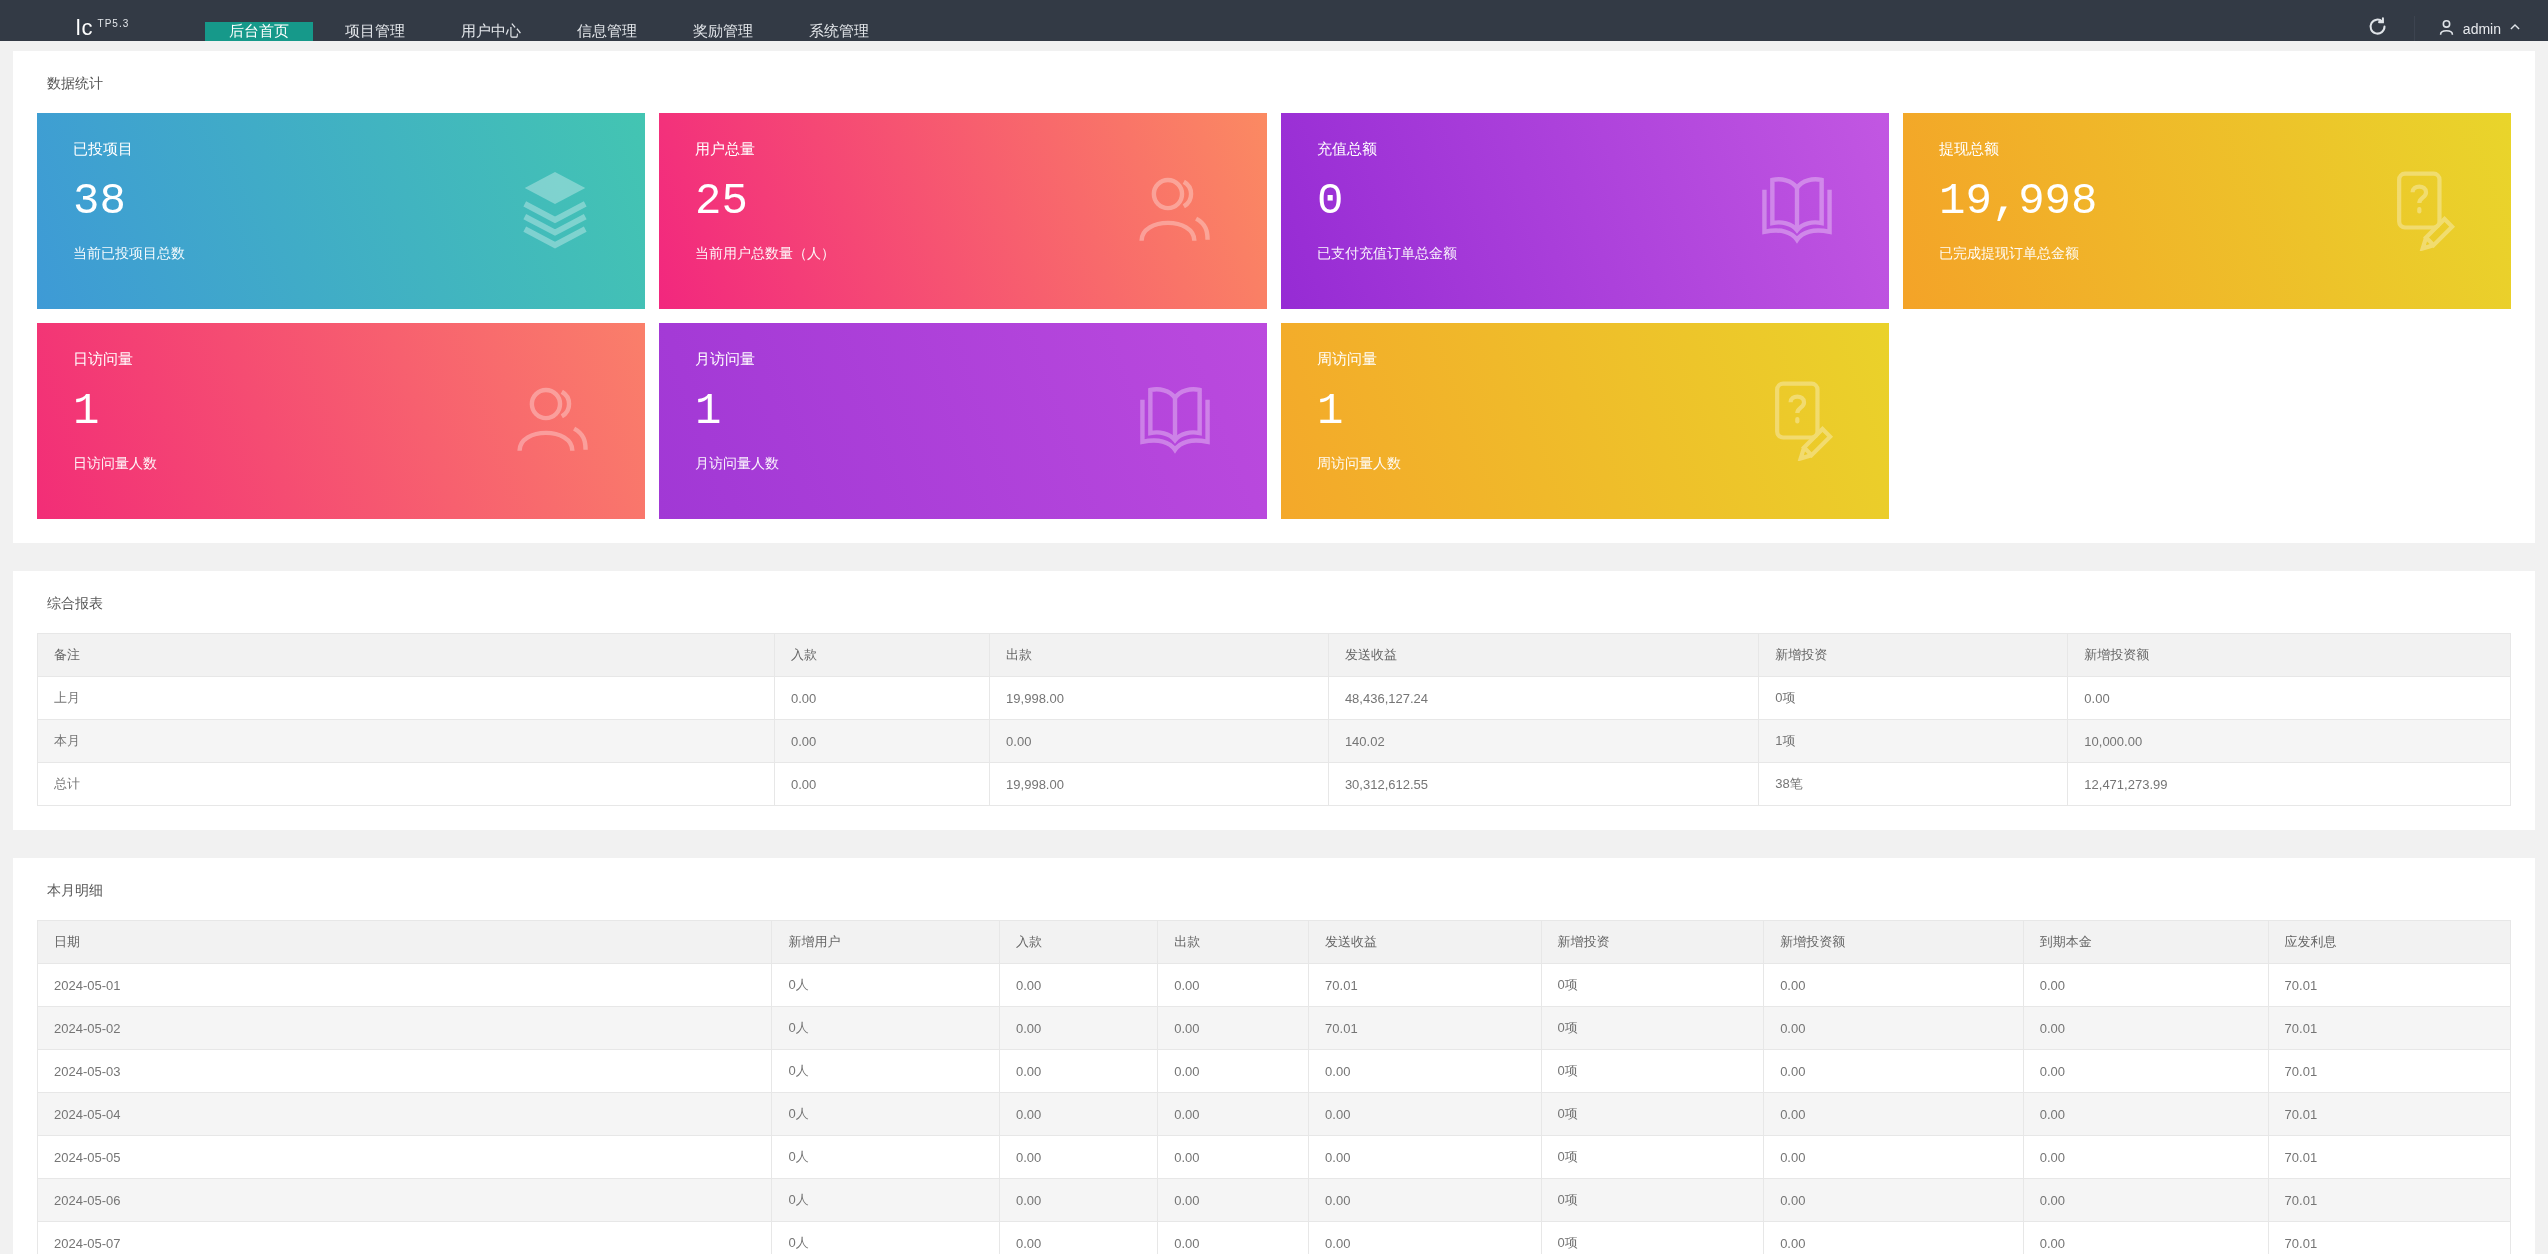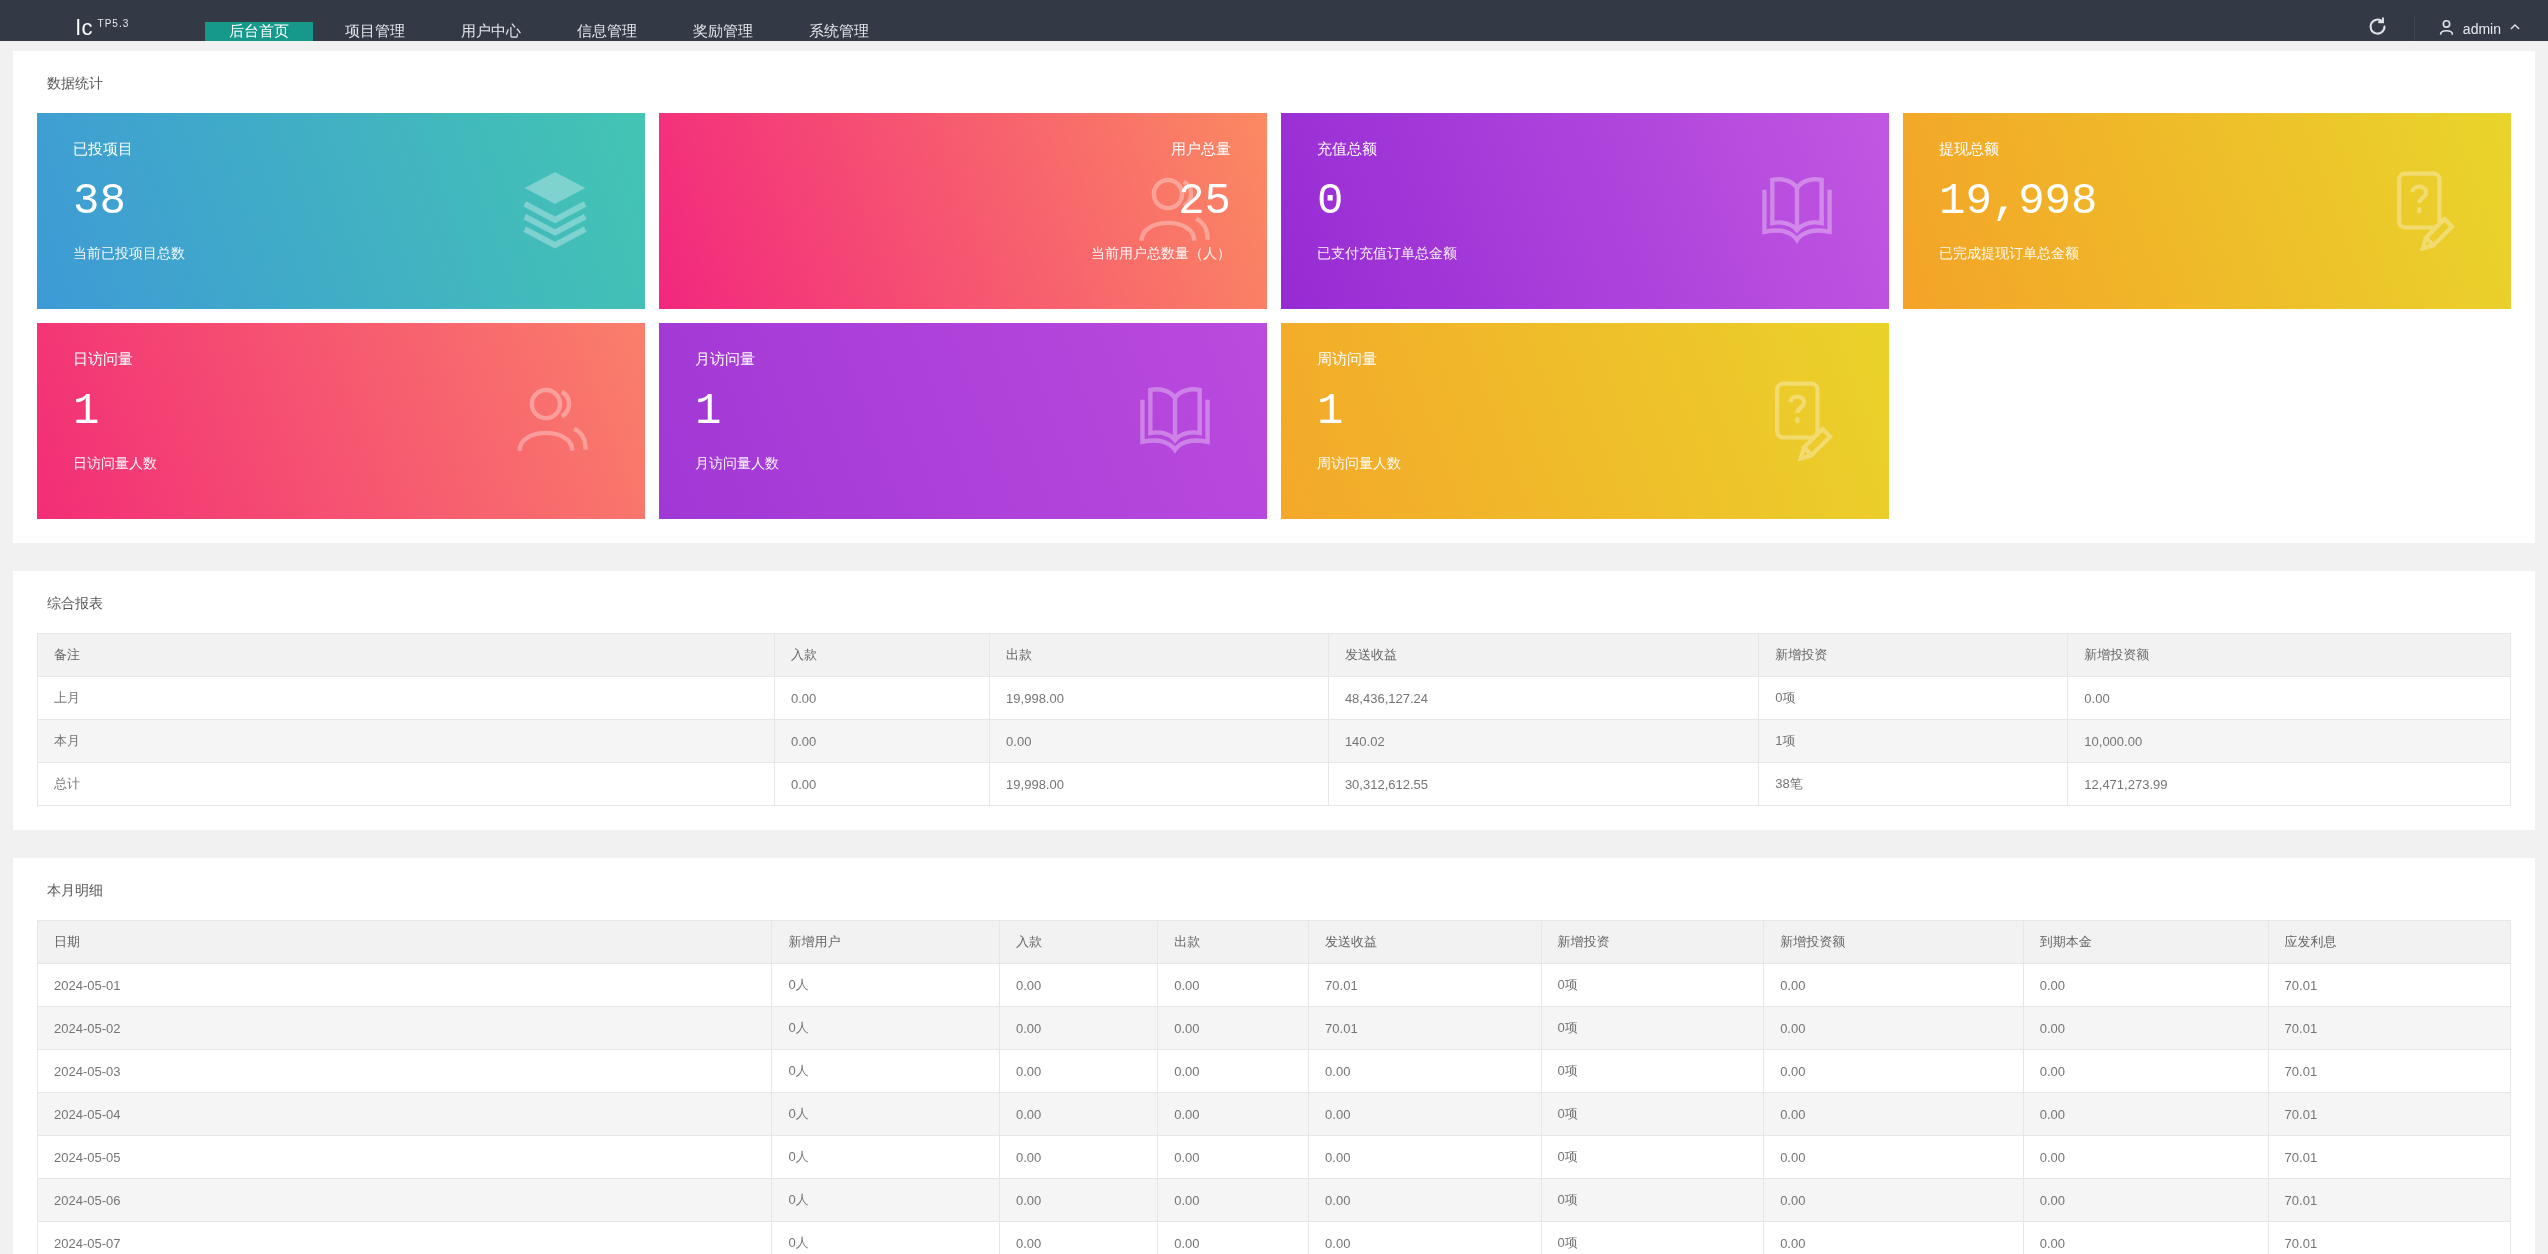--- a/index.html
+++ b/index.html
@@ -98,21 +98,21 @@
         <span class="card-icon">
           <svg width="84" height="84" viewBox="0 0 100 100">
             <path d="M50 6 L86 25 L50 44 L14 25 Z" fill="#fff"></path>
             <path d="M14 44 L50 63 L86 44" fill="none" stroke="#fff" stroke-width="7"></path>
             <path d="M14 59 L50 78 L86 59" fill="none" stroke="#fff" stroke-width="7"></path>
             <path d="M14 74 L50 93 L86 74" fill="none" stroke="#fff" stroke-width="7"></path>
           </svg>
         </span>
       </div>
 
-      <div class="card" style="background: linear-gradient(70deg, rgb(242, 39, 126), rgb(251, 138, 98)); text-align: right;">
+      <div class="card" style="background: linear-gradient(70deg, rgb(242, 39, 126), rgb(251, 138, 98));">
         <div class="card-title">用户总量</div>
         <div class="card-value">25</div>
         <div class="card-desc">当前用户总数量（人）</div>
         <span class="card-icon">
           <svg width="88" height="88" viewBox="0 0 100 100" fill="none" stroke="#fff" stroke-width="5">
             <circle cx="42" cy="33" r="16"></circle>
             <path d="M12 86 C12 59 72 59 72 86"></path>
             <path d="M60 19 a16 16 0 0 1 0 28"></path>
             <path d="M74 61 c11 6 13 14 13 24"></path>
           </svg>

